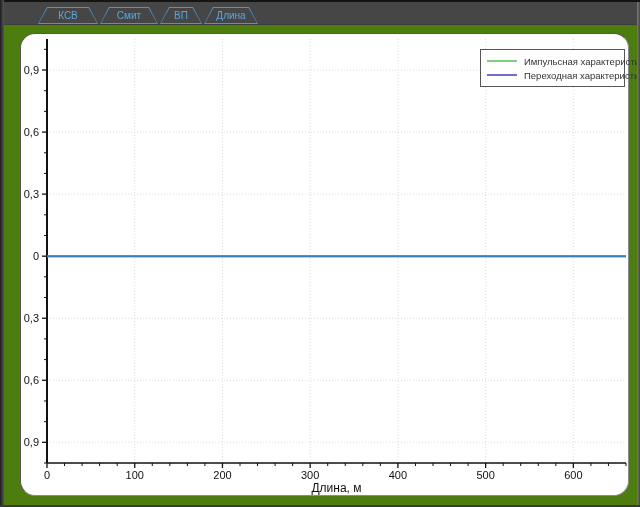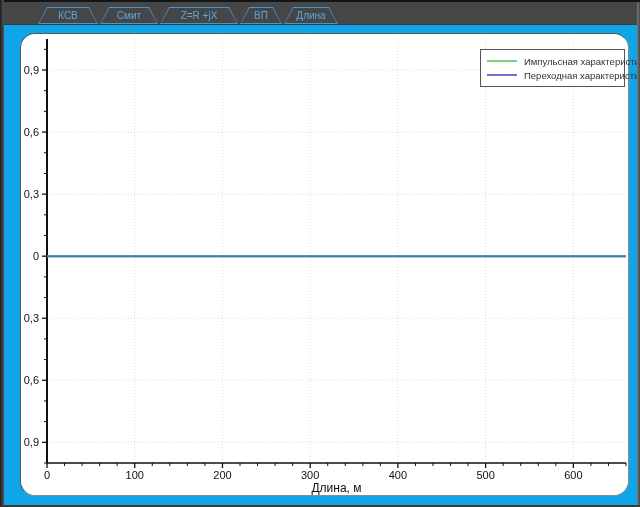--- a/index.html
+++ b/index.html
@@ -1,16 +1,16 @@
 <!DOCTYPE html>
 <html><head>
 <meta charset="utf-8">
 <style>
   html,body{margin:0;padding:0;background:#9a9a9a;font-family:"Liberation Sans",sans-serif;}
-  .window{position:relative;width:640px;height:507px;background:#0ea5e9;overflow:hidden;
+  .window{position:relative;width:640px;height:507px;background:#4d7c0f;overflow:hidden;
           box-shadow:inset -1px -1px 0 #3c3c3c;}
   .edge-top{position:absolute;top:0;left:0;right:0;height:2px;background:#141414;}
   .edge-left{position:absolute;top:0;left:0;bottom:0;width:4px;
              background:linear-gradient(to right,#1d1d1d,#555555);}
   .edge-right{position:absolute;top:2px;right:0;bottom:0;width:3px;
               background:linear-gradient(to left,#454545,#7b7b7b);}
   .edge-bottom{position:absolute;left:0;right:0;bottom:0;height:2px;background:#3a3a3a;}
 
   .tabbar{position:absolute;top:2px;left:4px;right:3px;height:23px;background:#464646;
           border-bottom:1px solid #3c3c3c;display:flex;align-items:flex-end;gap:2px;
@@ -47,25 +47,20 @@
   <div class="tabbar">
     <div class="tab" style="width:60px">
       <span class="tab-border"></span>
       <span class="tab-fill"></span>
       <span class="tab-label">КСВ</span>
     </div>
     <div class="tab" style="width:58px">
       <span class="tab-border"></span>
       <span class="tab-fill"></span>
       <span class="tab-label">Смит</span>
-    </div>
-    <div class="tab" style="width:78px">
-      <span class="tab-border"></span>
-      <span class="tab-fill"></span>
-      <span class="tab-label">Z=R +jX</span>
     </div>
     <div class="tab" style="width:42px">
       <span class="tab-border"></span>
       <span class="tab-fill"></span>
       <span class="tab-label">ВП</span>
     </div>
     <div class="tab" style="width:54px">
       <span class="tab-border"></span>
       <span class="tab-fill"></span>
       <span class="tab-label">Длина</span>

